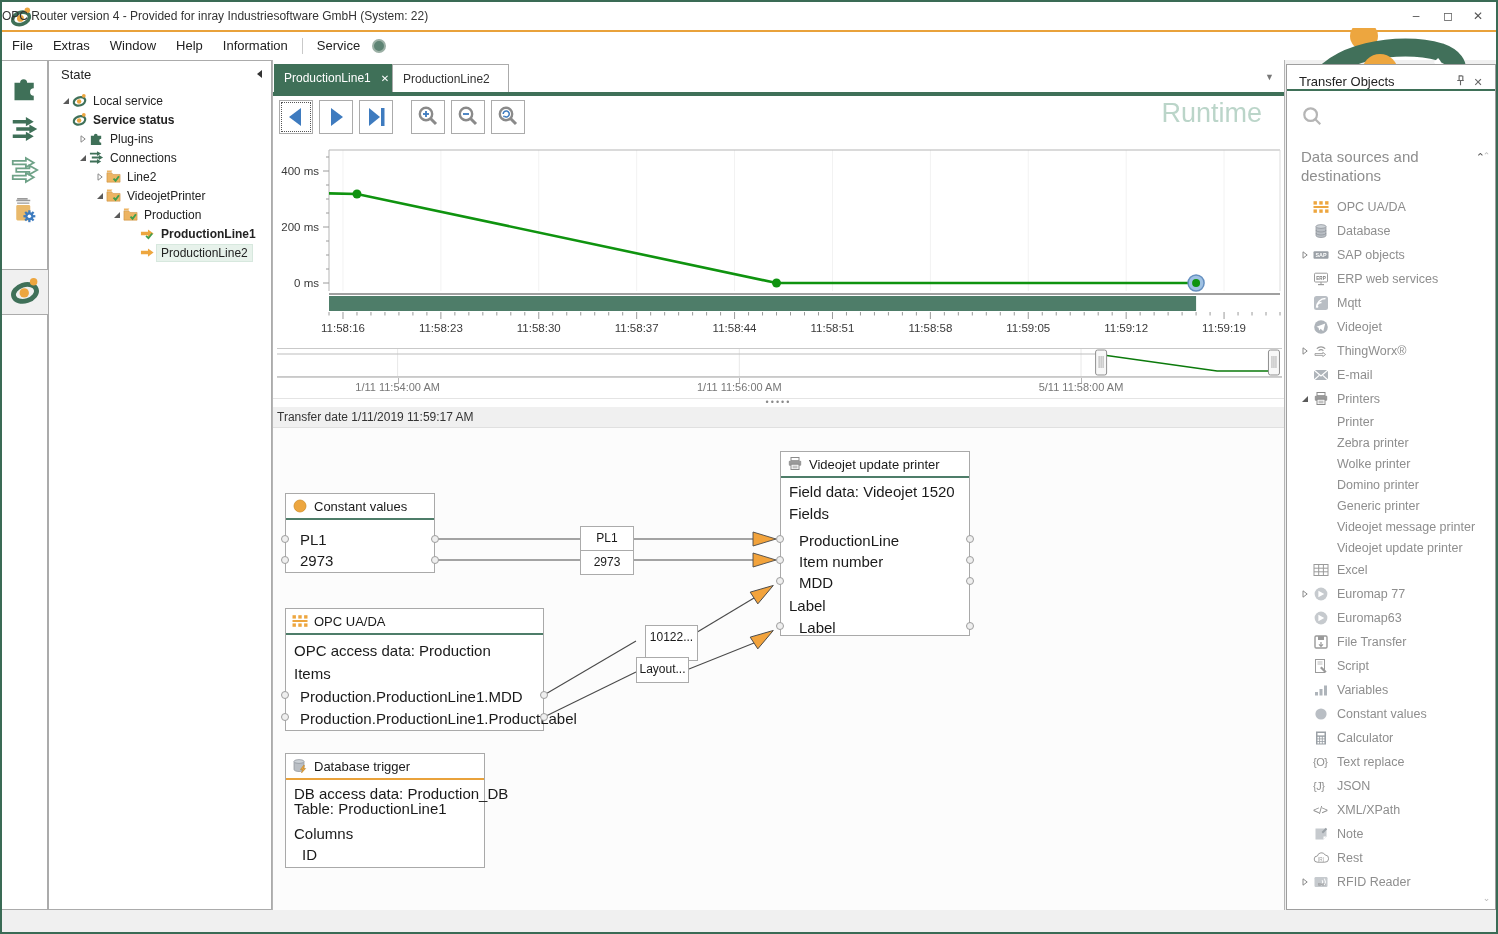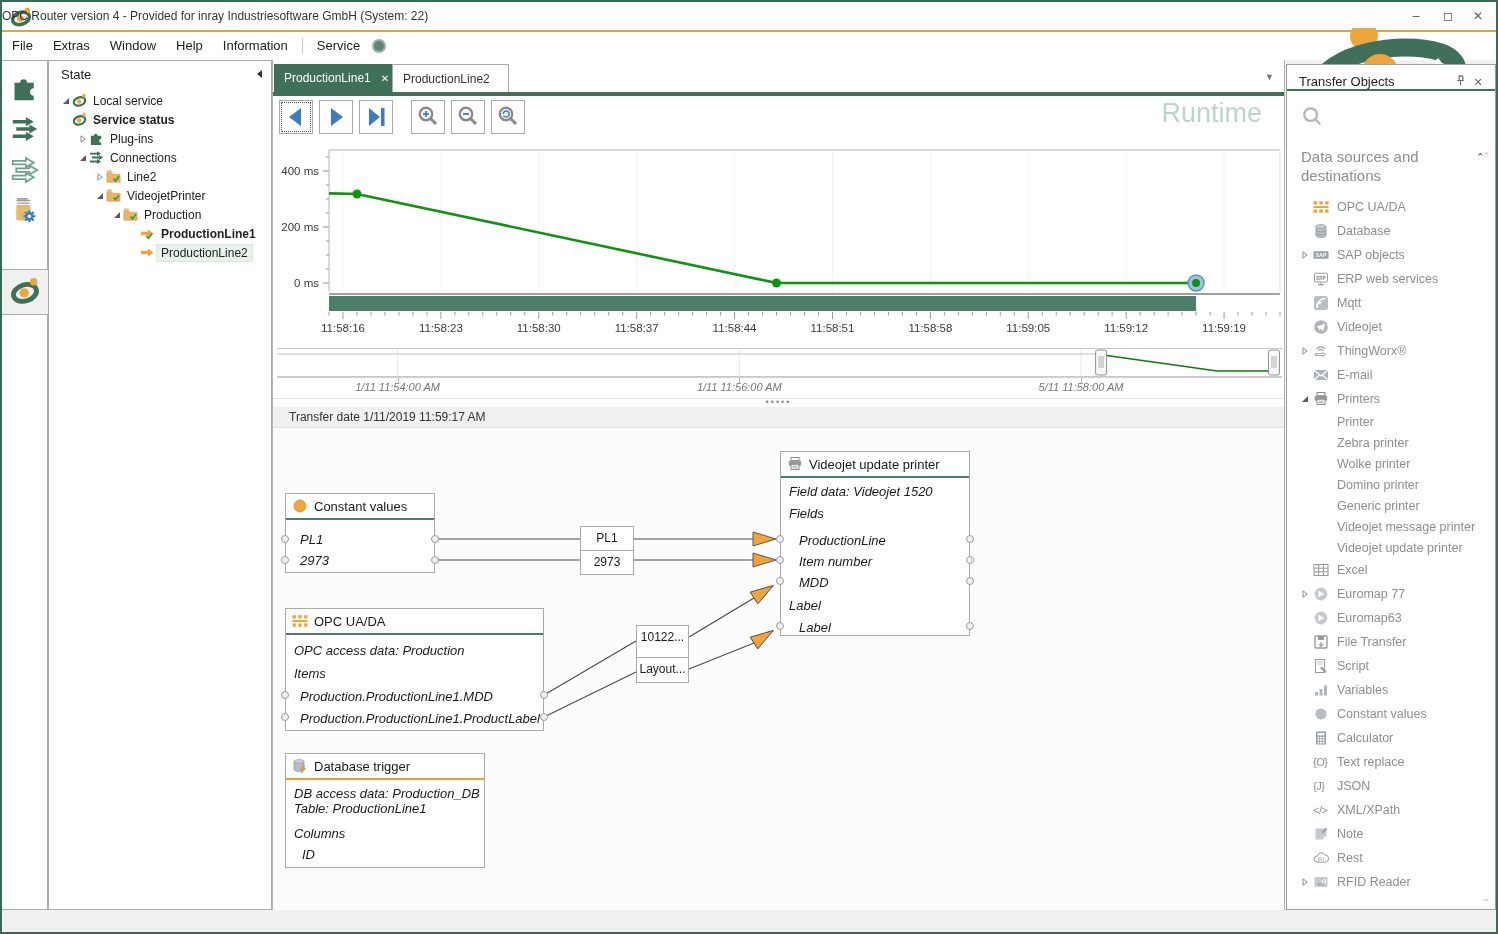--- a/index.html
+++ b/index.html
@@ -42,34 +42,34 @@
   #tabdrop{position:absolute;right:10px;top:12px;font-size:9px;color:#777;}
   #greenstrip{position:absolute;left:0;top:32px;width:100%;height:4px;background:#3F7058;}
   
   #ctoolbar{position:absolute;left:0;top:38px;width:100%;height:42px;background:#fff;}
   .tbtn{position:absolute;top:2px;width:34px;height:34px;border:1px solid #ABABAB;background:#fff;display:flex;align-items:center;justify-content:center;}
   .tbtn.focus{outline:1px dotted #555;outline-offset:-3px;}
   #runtime{position:absolute;right:22px;top:0px;font-size:27px;color:#BBD5C9;}
   
   #chart{position:absolute;left:4px;top:82px;width:1005px;height:200px;}
   #overview{position:absolute;left:4px;top:288px;width:1005px;height:29px;}
-  #ovlabels{position:absolute;left:4px;top:317px;width:1005px;height:20px;border-top:1px solid #D0D0D0;font-style:italic;}
+  #ovlabels{position:absolute;left:4px;top:317px;width:1005px;height:20px;border-top:1px solid #D0D0D0;}
   #ovlabels span{position:absolute;top:3px;transform:translateX(-50%);font-size:11px;color:#777;}
   #ovlabels i{position:absolute;top:0;width:1px;height:5px;background:#B5B5B5;}
   #splitter{position:absolute;left:0;top:338px;width:100%;height:9px;border-top:1px solid #E4E4E4;text-align:center;color:#8a8a8a;font-size:9px;line-height:6px;letter-spacing:2px;}
-  #transferbar{position:absolute;left:0;top:347px;width:100%;height:21px;background:#F0F0F0;border-bottom:1px solid #E0E0E0;font-size:12px;color:#333;line-height:21px;padding-left:16px;}
+  #transferbar{position:absolute;left:0;top:347px;width:100%;height:21px;background:#F0F0F0;border-bottom:1px solid #E0E0E0;font-size:12px;color:#333;line-height:21px;padding-left:4px;}
   
   #canvas{position:absolute;left:0;top:368px;width:100%;height:482px;background:#FCFCFC;}
   #links,#ports{position:absolute;left:0;top:0;pointer-events:none;}
   .node{position:absolute;background:#fff;border:1px solid #A9A9A9;}
   .nhdr{position:absolute;left:0;top:0;right:0;height:26px;display:flex;align-items:center;padding:0 6px;font-size:13px;color:#1a1a1a;border-bottom:2px solid #4E7D69;}
   .nhdr.orange{border-bottom-color:#E9A23B;}
   .nhdr .ico{width:17px;height:16px;margin-right:5px;display:inline-flex;}
   .nhdr .ico svg{width:16px;height:16px;}
-  .ntext{position:absolute;font-size:13px;color:#1a1a1a;white-space:nowrap;height:17px;line-height:17px;font-style:italic;}
+  .ntext{position:absolute;font-size:15px;color:#1a1a1a;white-space:nowrap;height:17px;line-height:17px;}
   .vbox{position:absolute;background:#fff;border:1px solid #ABABAB;font-size:12px;color:#1a1a1a;text-align:center;line-height:23px;}
   
   #biglogo{position:absolute;right:28px;top:26px;width:160px;height:64px;}
   #rightpanel{position:absolute;left:1284px;top:62px;width:210px;height:846px;background:#fff;border:1px solid #9E9E9E;}
   #rphdr{height:26px;display:flex;align-items:flex-end;padding:0 8px 0 12px;border-bottom:2px solid #3F7058;}
   #rphdr .t{flex:1;font-size:13px;color:#222;}
   #rphdr .hico{width:18px;text-align:center;color:#666;font-size:11px;}
   #rpsearch{margin:14px 0 4px 14px;width:22px;height:22px;}
   #rpsection{display:flex;padding:12px 10px 6px 14px;color:#8E8E8E;}
   #rpsection .t{flex:1;font-size:15px;line-height:19px;}
@@ -583,21 +583,21 @@
             <span>Database trigger</span>
           </div>
         <div class="ntext" style="left:8px;top:31px">DB access data: Production_DB</div>
         <div class="ntext" style="left:8px;top:46px">Table: ProductionLine1</div>
         <div class="ntext" style="left:8px;top:71px">Columns</div>
         <div class="ntext" style="left:16px;top:92px">ID</div>
       </div>
 
       <div class="vbox" style="left:307px;top:98px;width:54px;height:25px">PL1</div>
       <div class="vbox" style="left:307px;top:122px;width:54px;height:25px">2973</div>
-      <div class="vbox" style="left:363px;top:197px;width:53px;height:36px">10122...</div>
+      <div class="vbox" style="left:372px;top:197px;width:53px;height:36px">10122...</div>
       <div class="vbox" style="left:363px;top:229px;width:53px;height:26px">Layout...</div>
 
       <svg id="ports" width="1012" height="482">
           <circle cx="162" cy="111" r="3.5" fill="#EFEFEF" stroke="#9E9E9E"></circle>
           <circle cx="162" cy="132" r="3.5" fill="#EFEFEF" stroke="#9E9E9E"></circle>
           <circle cx="12" cy="111" r="3.5" fill="#EFEFEF" stroke="#9E9E9E"></circle>
           <circle cx="12" cy="132" r="3.5" fill="#EFEFEF" stroke="#9E9E9E"></circle>
           <circle cx="271" cy="267" r="3.5" fill="#EFEFEF" stroke="#9E9E9E"></circle>
           <circle cx="271" cy="289" r="3.5" fill="#EFEFEF" stroke="#9E9E9E"></circle>
           <circle cx="12" cy="267" r="3.5" fill="#EFEFEF" stroke="#9E9E9E"></circle>

